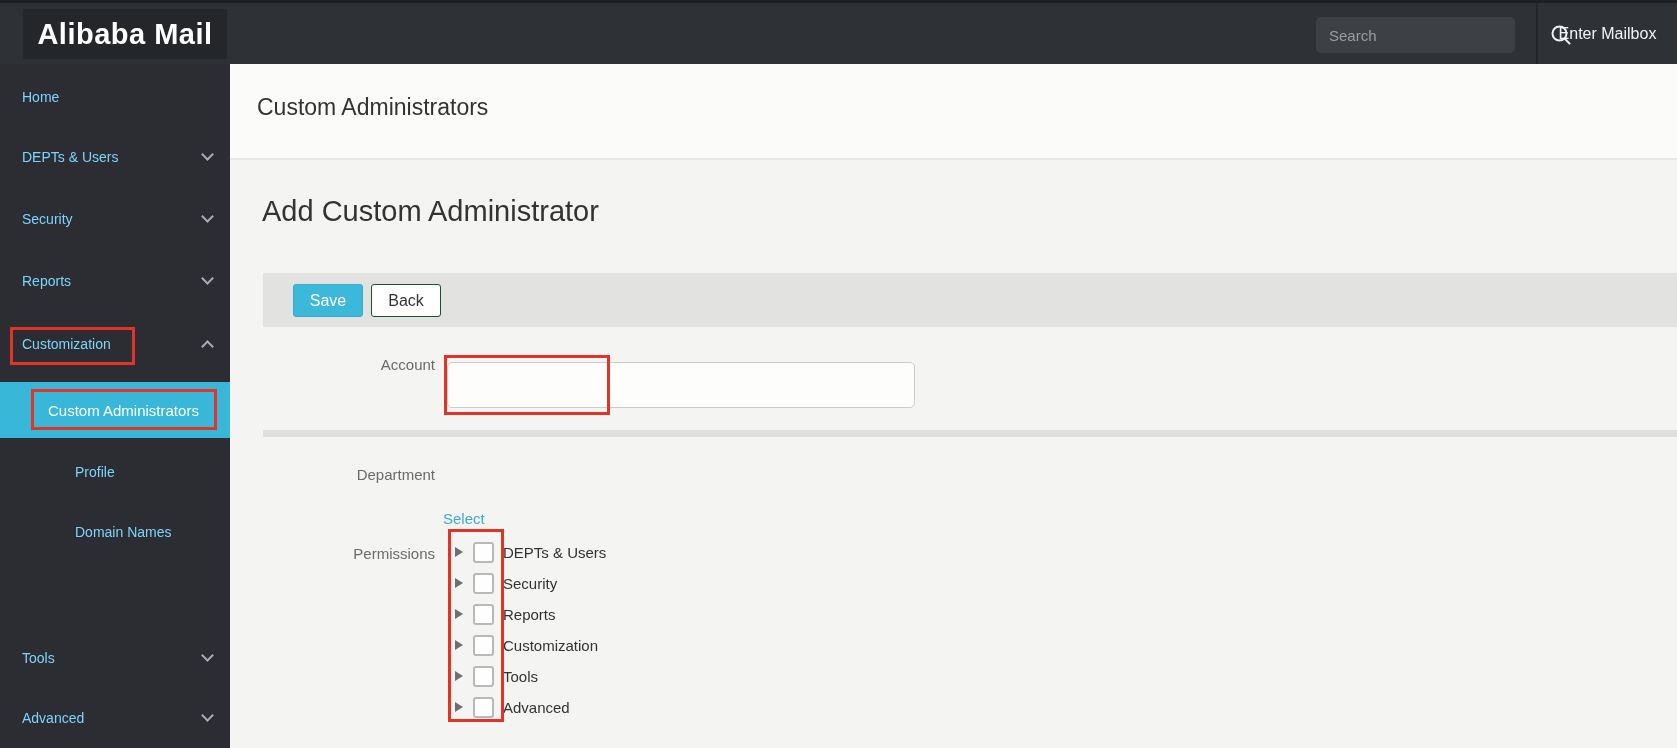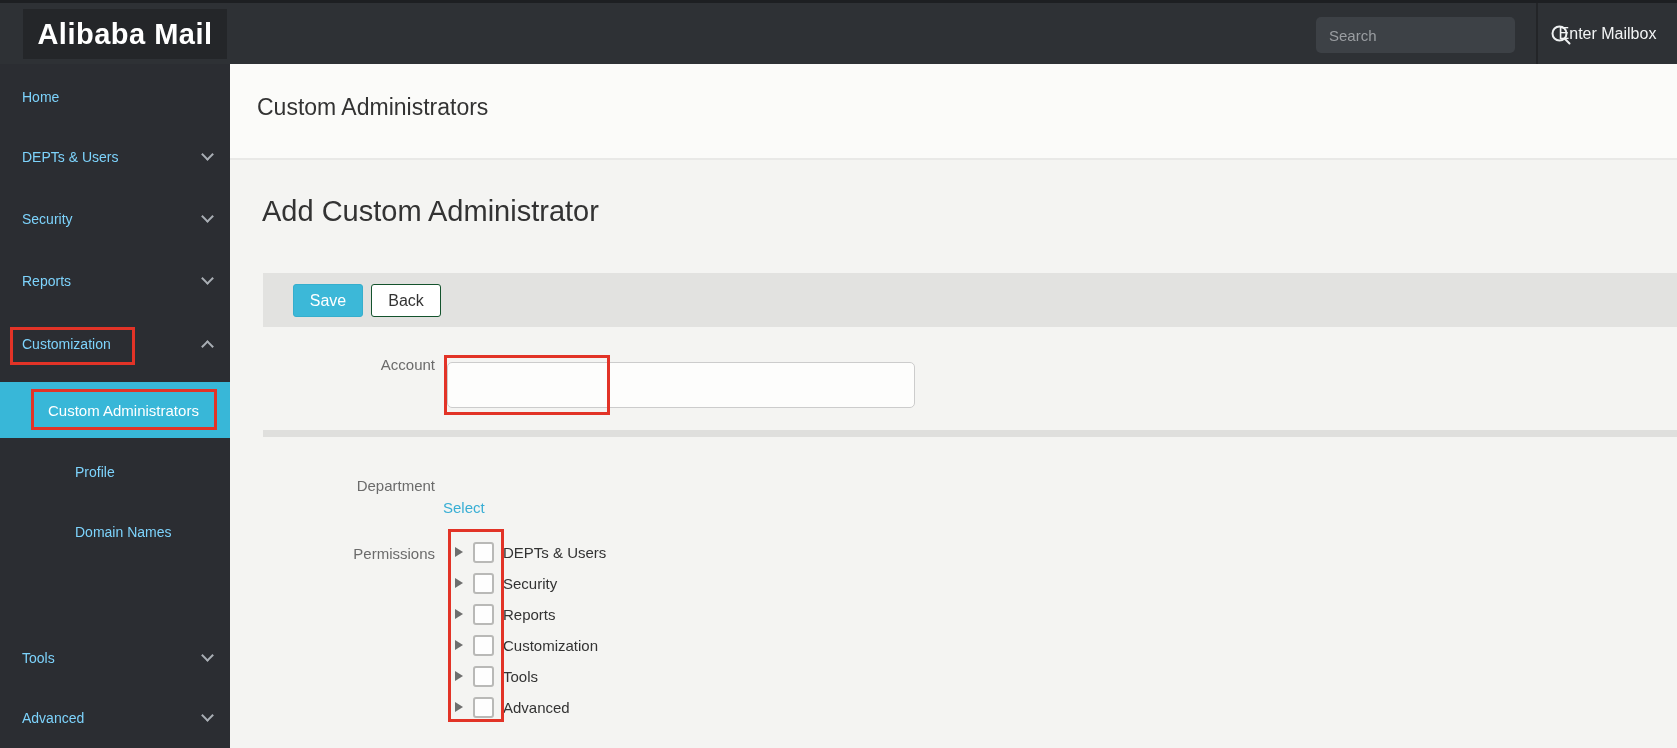--- a/index.html
+++ b/index.html
@@ -35,28 +35,28 @@
   .page-title { position:absolute; left:257px; top:94px; font-size:23px; color:#333333; }
   .section-title { position:absolute; left:262px; top:195px; font-size:29px; color:#333333; }
 
   .toolbar { position:absolute; left:263px; top:273px; width:1414px; height:54px; background:#e2e2e0; }
   .btn { position:absolute; top:11px; height:33px; width:70px; border-radius:3px; font-size:16px; font-family:"Liberation Sans", sans-serif; cursor:pointer;margin-left:16px; }
   .btn-save { left:14px; background:#3cb8d8; border:1px solid #35aecd; color:#ffffff; }
   .btn-back { left:92px; background:#ffffff; border:1px solid #14532d; color:#333333; }
 
   .field-label { position:absolute; width:180px; text-align:right; font-size:15px; color:#6b6b6b; }
   .lbl-account { left:255px; top:356px; }
-  .lbl-department { left:255px; top:477px; }
+  .lbl-department { left:255px; top:466px; }
   .lbl-permissions { left:255px; top:545px; }
 
   .account-input { position:absolute; left:447px; top:362px; width:468px; height:46px; background:#fdfdfc; border:1px solid #cccccc; border-radius:5px; font-size:15px; color:#333; padding:0 12px; outline:none; font-family:"Liberation Sans", sans-serif; }
 
   .section-bar { position:absolute; left:263px; top:430px; width:1414px; height:7px; background:#dfdfdd; }
 
-  .select-link { position:absolute; left:443px; top:499px; font-size:15px; color:#38aed4; cursor:pointer; text-decoration:none; }
+  .select-link { position:absolute; left:443px; top:510px; font-size:15px; color:#38aed4; cursor:pointer; text-decoration:none; }
 
   .perm-row { position:absolute; left:455px; height:30px; display:flex; align-items:center; }
   .perm-arrow { width:0; height:0; border-left:8px solid #6e6e6e; border-top:5px solid transparent; border-bottom:5px solid transparent; margin-right:10px; cursor:pointer; }
   .perm-check { width:21px; height:21px; background:#fefefe; border:2px solid #b9b9b7; border-radius:3px; margin-right:9px; cursor:pointer; }
   .perm-label { font-size:15px; color:#333333; }
   .p0{top:537px}.p1{top:568px}.p2{top:599px}.p3{top:630px}.p4{top:661px}.p5{top:692px}
 
   
   .anno { position:absolute; border:3px solid #e23327; z-index:10; pointer-events:none; }
   .anno-customization { left:10px; top:327px; width:125px; height:38px; }

